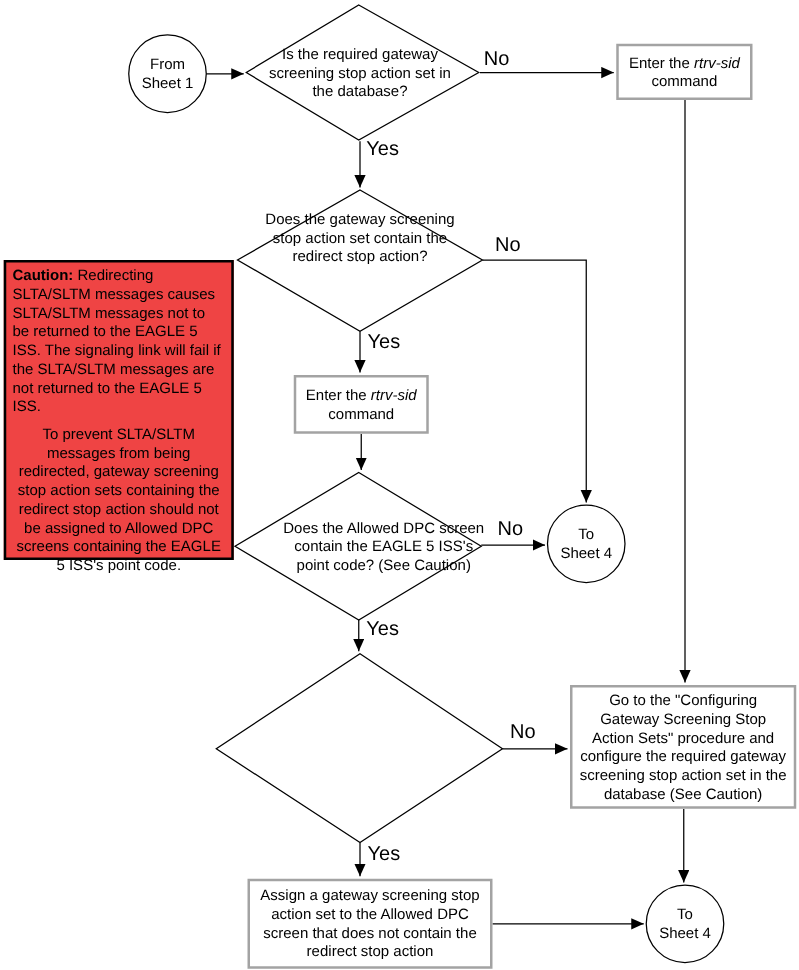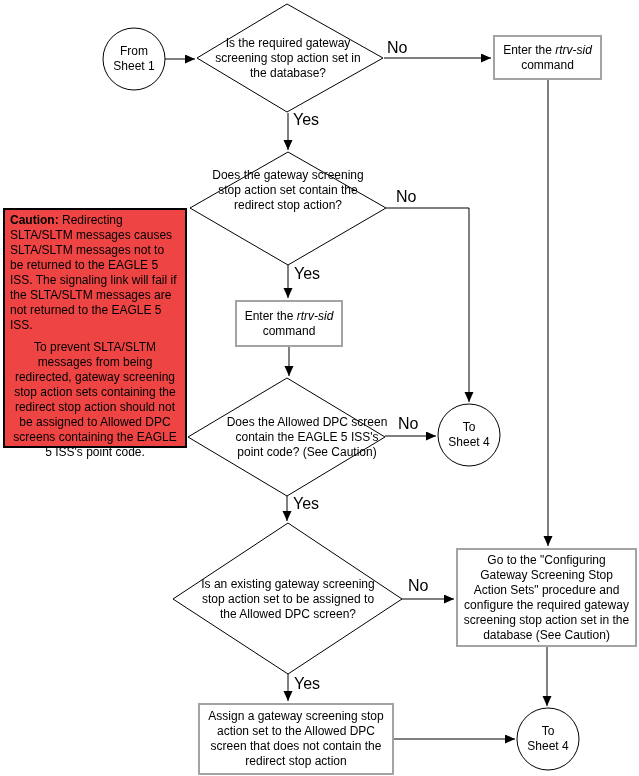--- a/index.html
+++ b/index.html
@@ -116,21 +116,20 @@
     <span>Sheet 4</span>
   </div>
   <div class="circle-text" style="left:517px; top:708px; width:62px; height:62px;">
     <span>To</span>
     <span>Sheet 4</span>
   </div>
 
   <div class="node-text" style="left:213px; top:8px; width:150px; height:100px;">Is the required gateway screening stop action set in the database?</div>
   <div class="node-text" style="left:211px; top:140px; width:154px; height:100px;">Does the gateway screening stop action set contain the redirect stop action?</div>
   <div class="node-text" style="left:203px; top:387px; width:168px; height:100px;margin-left:20px;">Does the Allowed DPC screen contain the EAGLE 5 ISS's point code? (See Caution)</div>
-  <div class="node-text" style="left:193px; top:549px; width:190px; height:100px;">Is an existing gateway screening stop action set to be assigned to the Allowed DPC screen?</div>
 
   <div class="box" style="left:493px; top:35px; width:109px; height:45px;">
     <span>
       <span>Enter the</span>
       <span class="cmd">rtrv-sid</span>
       <span>command</span>
     </span>
   </div>
   <div class="box" style="left:235px; top:300px; width:108px; height:47px;">
     <span>

